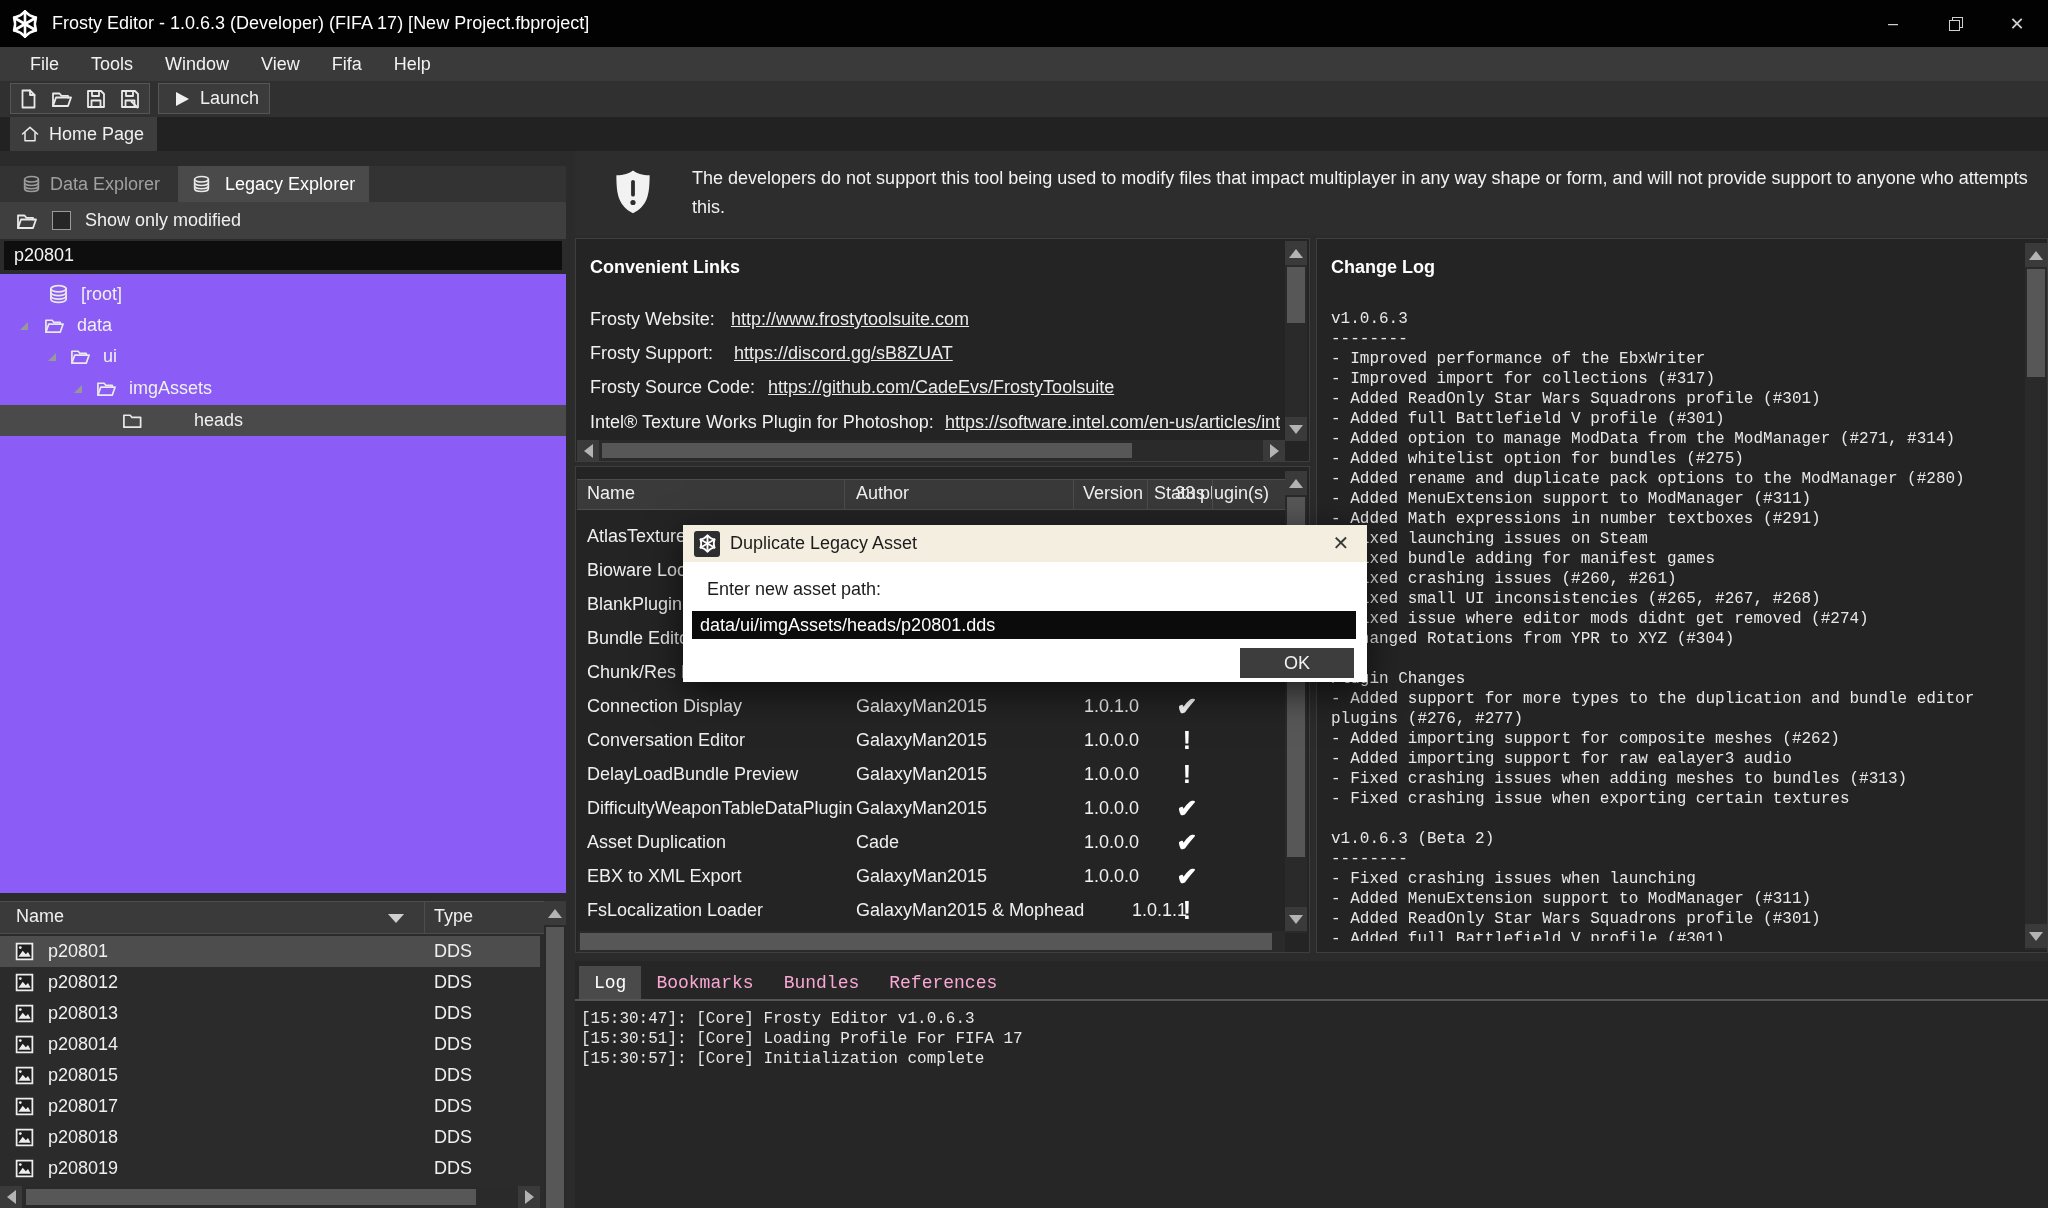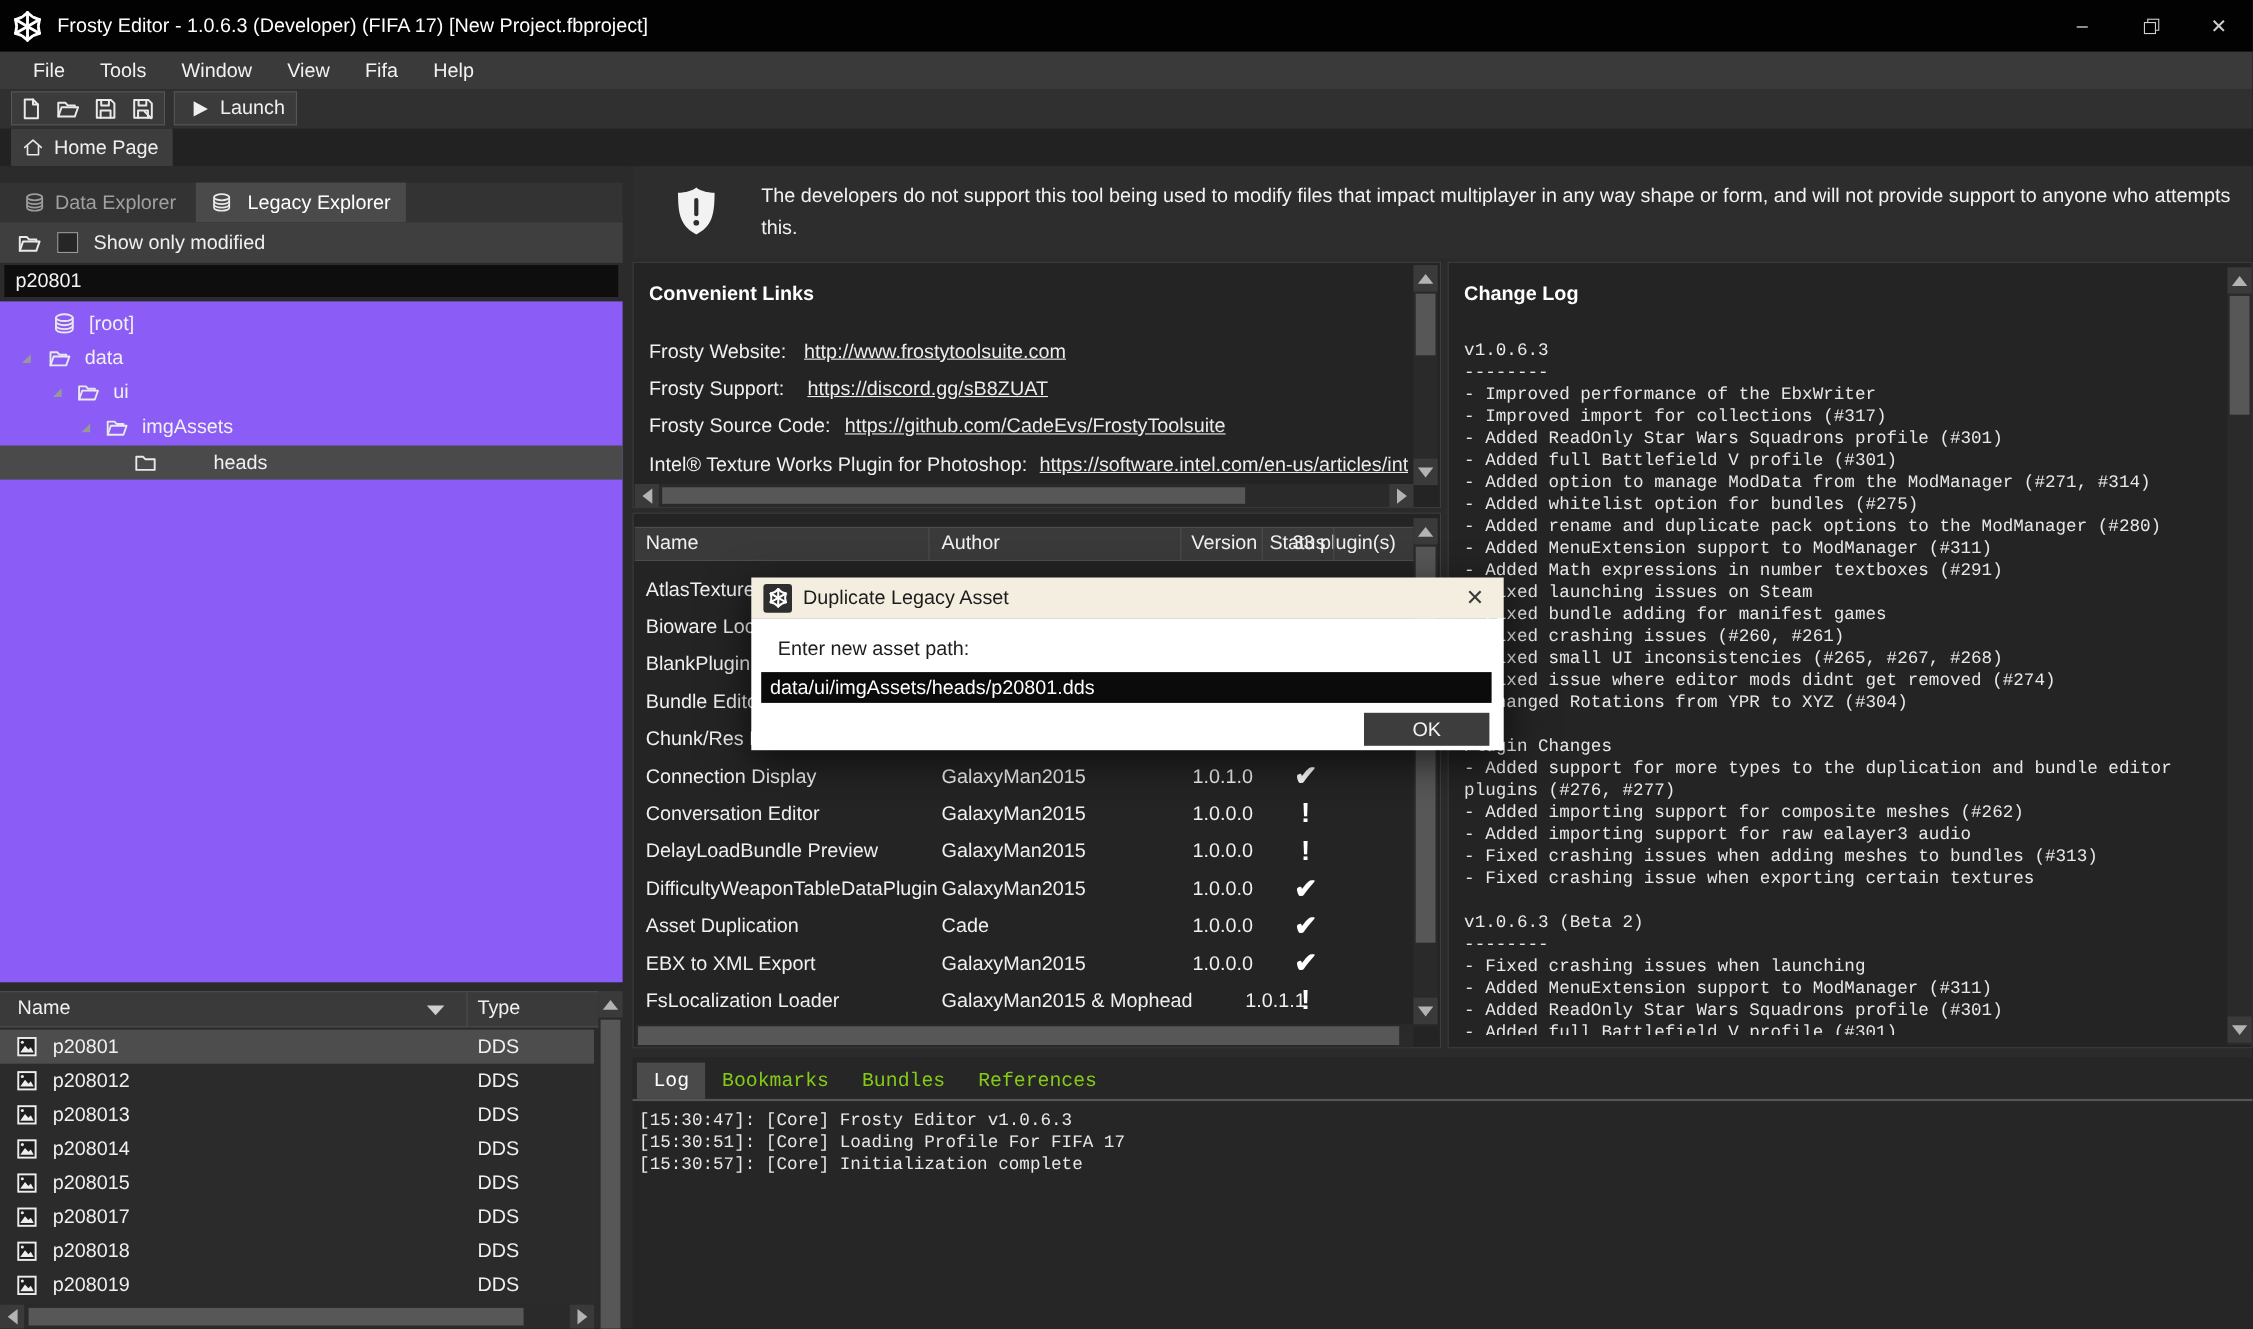--- a/index.html
+++ b/index.html
@@ -81,21 +81,21 @@
   .pl-row{position:absolute;left:1px;width:709px;height:34px;}
   .pl-cell{position:absolute;top:50%;transform:translateY(-50%);white-space:nowrap;}
   .status-glyph{font-weight:bold;font-size:25px;color:#ffffff;}
 
   
   .mono{font-family:"Liberation Mono","DejaVu Sans Mono",monospace;font-size:16px;line-height:20px;color:#e8e8e8;margin:0;white-space:pre;}
 
   
   .console{left:575px;top:961px;width:1473px;height:247px;background:#262626;}
   .con-tabs{position:absolute;left:4px;top:5px;display:flex;height:33px;font-family:Liberation Mono, monospace;}
-  .con-tab{padding:0 15px;display:flex;align-items:center;color:#84cc16;}
+  .con-tab{padding:0 15px;display:flex;align-items:center;color:#f9a8d4;}
   .con-tab.active{background:#4a4a4a;color:#ffffff;}
   .con-line{position:absolute;left:0;top:38px;width:1473px;height:2px;background:#555555;}
 
   
   .modal{left:683px;top:525px;width:684px;height:157px;z-index:50;box-shadow:0 10px 36px rgba(0,0,0,0.65);}
   .modal-titlebar{position:absolute;left:0;top:0;width:684px;height:37px;background:#f3eedf;display:flex;align-items:center;}
   .modal-title{color:#1c1c1c;margin-left:10px;}
   .modal-close{position:absolute;right:8px;top:2px;width:36px;height:32px;display:flex;align-items:center;justify-content:center;color:#3a3a3a;font-size:20px;}
   .modal-body{position:absolute;left:0;top:37px;width:684px;height:120px;background:#ffffff;}
   .modal-label{position:absolute;left:24px;top:17px;color:#1c1c1c;}

